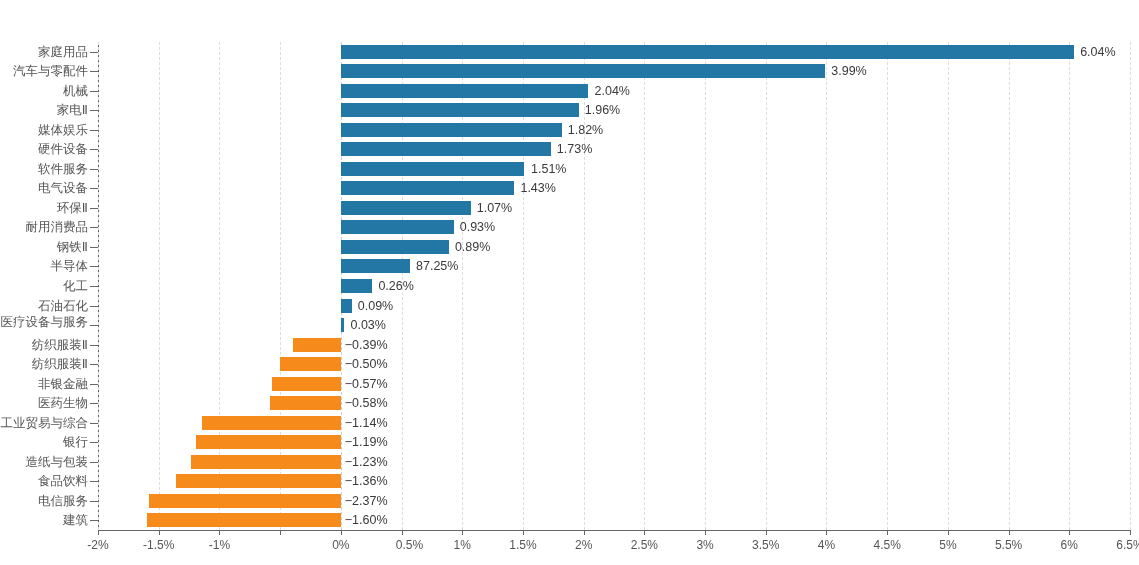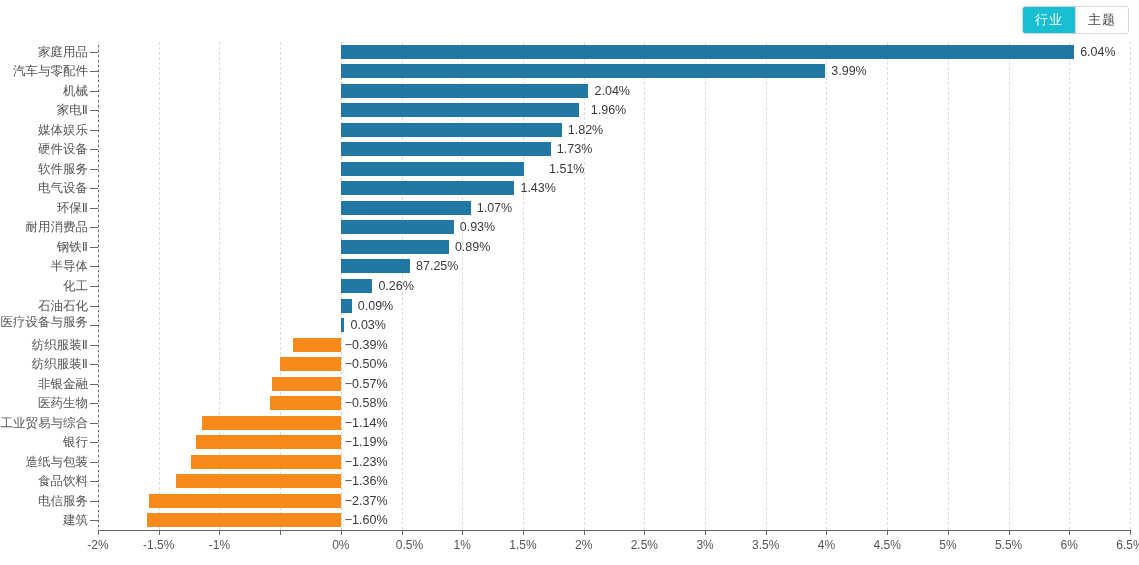--- a/index.html
+++ b/index.html
@@ -143,24 +143,20 @@
     color: #3a3a3a;
     white-space: nowrap;
     transform: translateY(-50%);
   }
 </style>
 </head>
 <body>
 
 <div id="app">
 
-  <div class="toggle-group" id="toggle-group">
-      <div class="toggle-btn active">行业</div>
-      <div class="toggle-btn">主题</div>
-    </div>
 
   <div class="chart">
     <div class="axis-y-line"></div>
     <div class="axis-x-line"></div>
     <div class="plot" id="plot">
         <div class="gridline" style="left: 0px;"></div>
         <div class="gridline" style="left: 60.7059px;"></div>
         <div class="gridline" style="left: 121.412px;"></div>
         <div class="gridline" style="left: 182.118px;"></div>
         <div class="gridline zero" style="left: 242.824px;"></div>
@@ -242,30 +238,30 @@
         <div class="xtick-label" style="left: 1130px;">6.5%</div>
         <div class="bar-label" style="top: 51.76px; left: 1080.15px;">6.04%</div>
         <div class="ytick" style="top: 52px;"></div>
         <div class="ycat-label" style="top: 51.76px;">家庭用品</div>
         <div class="bar-label" style="top: 71.28px; left: 831.256px;">3.99%</div>
         <div class="ytick" style="top: 71px;"></div>
         <div class="ycat-label" style="top: 71.28px;">汽车与零配件</div>
         <div class="bar-label" style="top: 90.8px; left: 594.504px;">2.04%</div>
         <div class="ytick" style="top: 91px;"></div>
         <div class="ycat-label" style="top: 90.8px;">机械</div>
-        <div class="bar-label" style="top: 110.32px; left: 584.791px; margin-left: 6px;">1.96%</div>
+        <div class="bar-label" style="top: 110.32px; left: 584.791px;">1.96%</div>
         <div class="ytick" style="top: 110px;"></div>
         <div class="ycat-label" style="top: 110.32px;">家电Ⅱ</div>
         <div class="bar-label" style="top: 129.84px; left: 567.793px;">1.82%</div>
         <div class="ytick" style="top: 130px;"></div>
         <div class="ycat-label" style="top: 129.84px;">媒体娱乐</div>
         <div class="bar-label" style="top: 149.36px; left: 556.866px;">1.73%</div>
         <div class="ytick" style="top: 149px;"></div>
         <div class="ycat-label" style="top: 149.36px;">硬件设备</div>
-        <div class="bar-label" style="top: 168.88px; left: 549px;">1.51%</div>
+        <div class="bar-label" style="top: 168.88px; left: 531px;">1.51%</div>
         <div class="ytick" style="top: 169px;"></div>
         <div class="ycat-label" style="top: 168.88px;">软件服务</div>
         <div class="bar-label" style="top: 188.4px; left: 520.442px;">1.43%</div>
         <div class="ytick" style="top: 188px;"></div>
         <div class="ycat-label" style="top: 188.4px;">电气设备</div>
         <div class="bar-label" style="top: 207.92px; left: 476.734px;">1.07%</div>
         <div class="ytick" style="top: 208px;"></div>
         <div class="ycat-label" style="top: 207.92px;">环保Ⅱ</div>
         <div class="bar-label" style="top: 227.44px; left: 459.736px;">0.93%</div>
         <div class="ytick" style="top: 227px;"></div>

